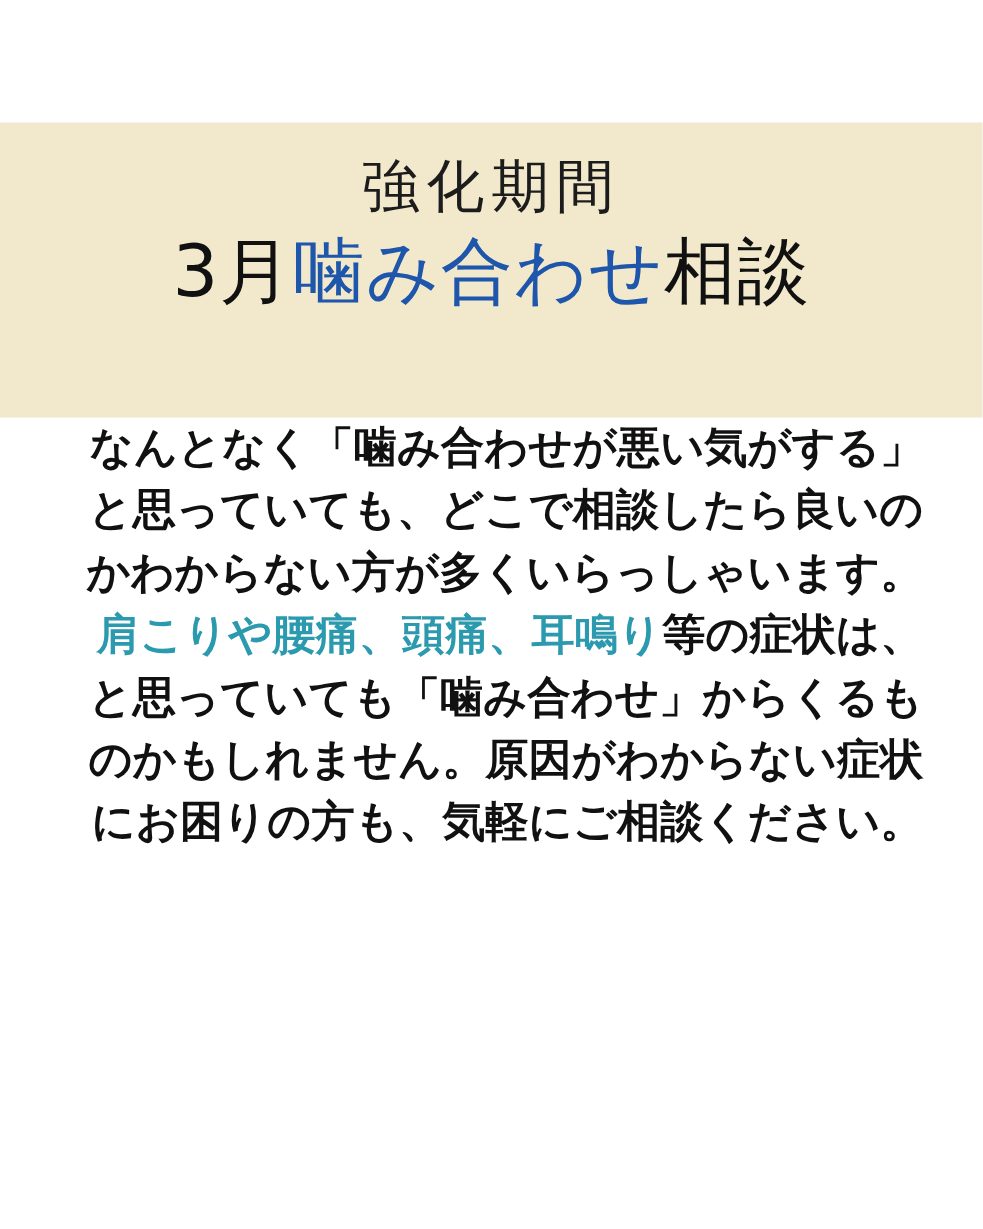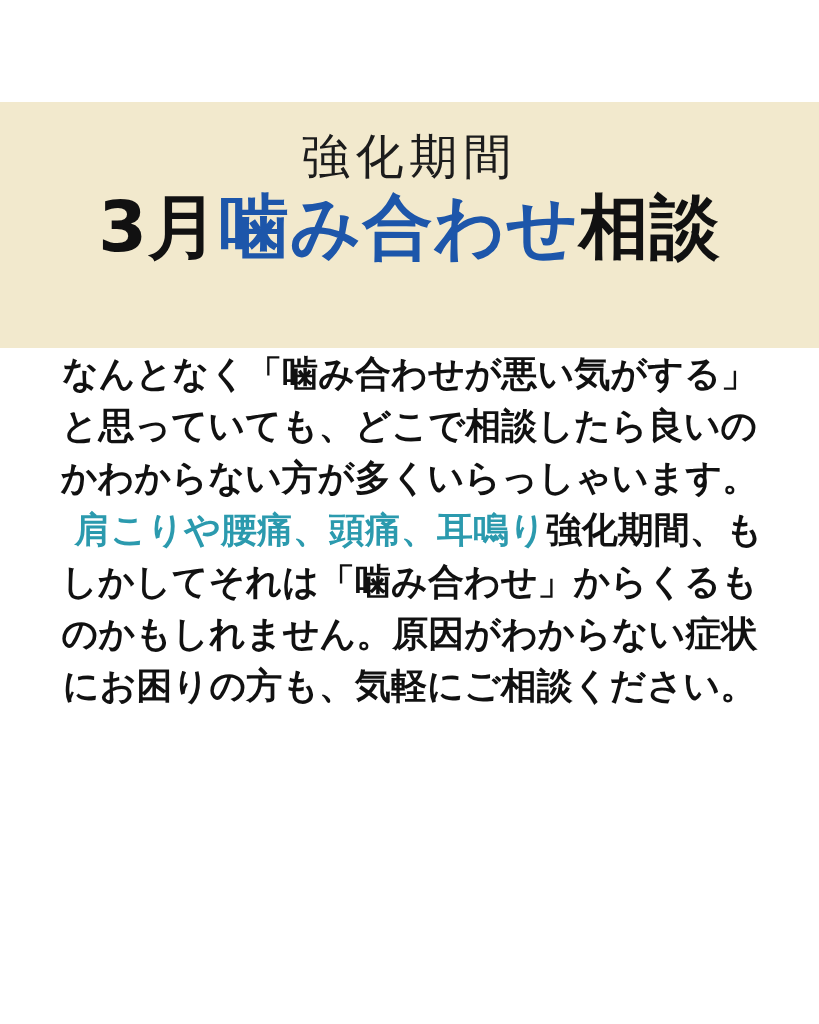--- a/index.html
+++ b/index.html
@@ -28,22 +28,22 @@
     padding-top: 26px;
     font-family: "DejaVu Serif", "Liberation Serif", serif;
     font-weight: 400;
     font-size: 48px;
     line-height: 56px;
     letter-spacing: 6px;
     color: #1c1c1c;
   }
   .banner-title {
     margin: 4px 0 0 0;
-    font-weight: 700;
-    font-size: 70px;
+    font-weight: 400;
+    font-size: 60px;
     line-height: 78px;
     letter-spacing: 1px;
     color: #111111;
     white-space: nowrap;
   }
   .body-text {
     position: absolute;
     top: 348px;
     left: 0;
     width: 819px;
@@ -51,34 +51,34 @@
   }
   .body-text p {
     margin: 0 auto;
     width: 720px;
     font-weight: 700;
     font-size: 36px;
     line-height: 52px;
     color: #111111;
     word-break: break-all;
     overflow-wrap: anywhere;
-    text-align: center;
+    text-align: right;
   }
   .para-1 { margin-top: 6px; }
   .para-2 { margin-top: 42px; }
   .para-3 { margin-top: 42px; }
 </style>
 </head>
 <body>
 
 <div class="poster">
 
   <div class="banner" style="background-color: rgb(242, 233, 205);">
     <p class="banner-subtitle">強化期間</p>
     <p class="banner-title"><span>3月</span><span style="color: rgb(29, 86, 170);">噛み合わせ</span><span>相談</span></p>
   </div>
 
   <div class="body-text">
     <p class="para-1">なんとなく「噛み合わせが悪い気がする」と思っていても、どこで相談したら良いのかわからない方が多くいらっしゃいます。</p>
-    <p class="para-3"><span style="color: rgb(43, 154, 174); margin-left: 18px;">肩こりや腰痛、頭痛、耳鳴り</span><span>強化期間、もしかしてそれは「噛み合わせ」からくるものかもしれません。原因がわからない症状にお困りの方も、気軽にご相談ください。</span></p>
+    <p class="para-3"><span style="color: rgb(43, 154, 174); margin-left: 18px;">肩こりや腰痛、頭痛、耳鳴り</span><span>等の症状は、と思っていても「噛み合わせ」からくるものかもしれません。原因がわからない症状にお困りの方も、気軽にご相談ください。</span></p>
   </div>
 
 </div>
 
 </body></html>

